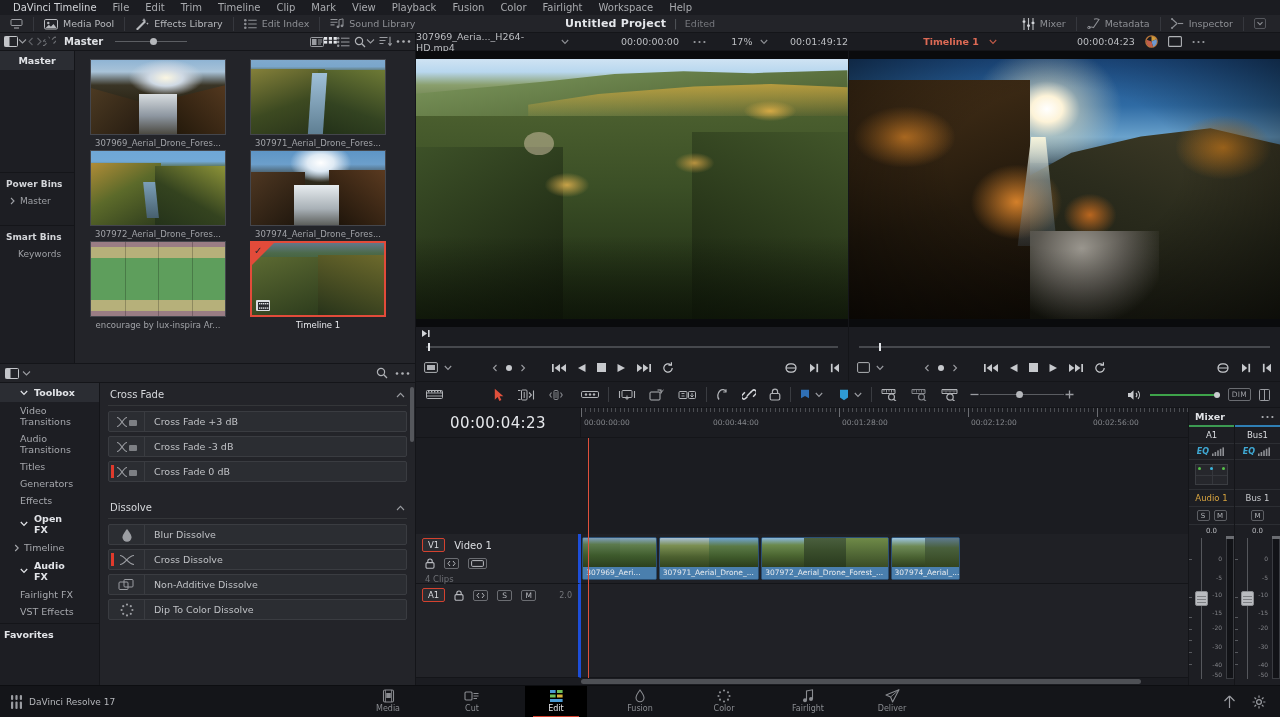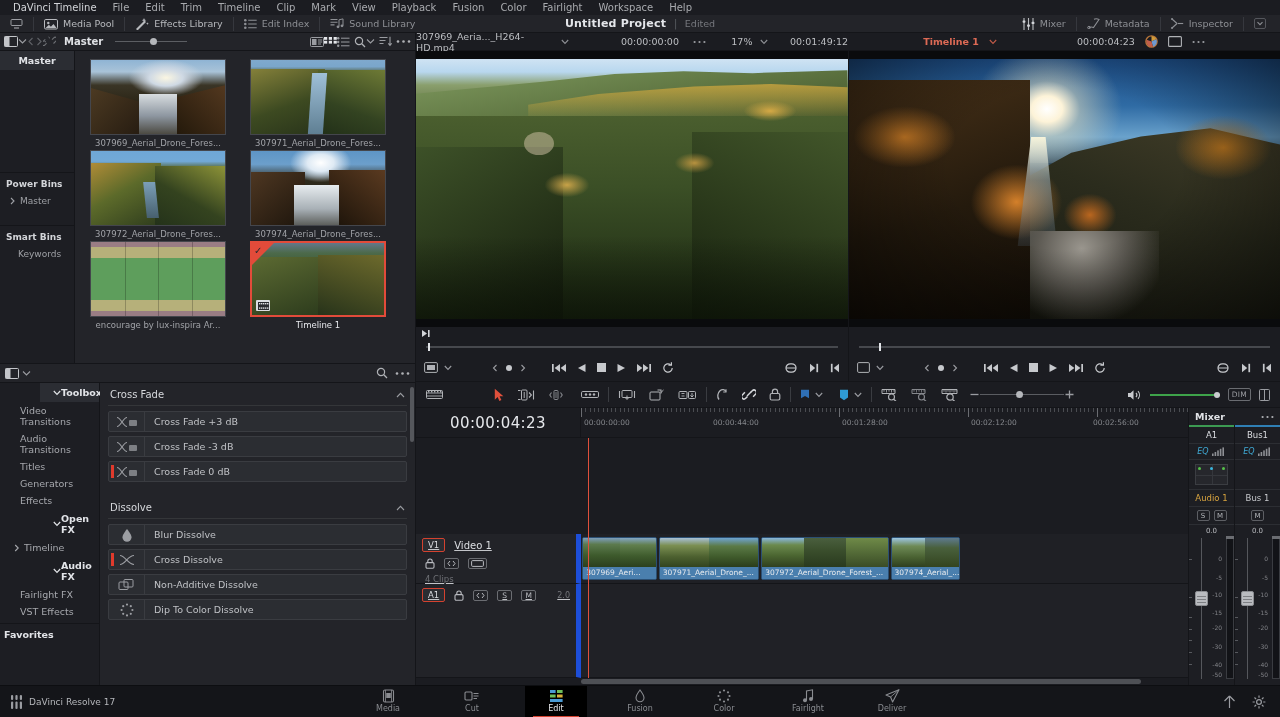--- a/index.html
+++ b/index.html
@@ -102,21 +102,21 @@
 
   
   .efx { flex: 1; display: flex; flex-direction: column; min-height: 0; border-top: 1px solid #141519; background: #232429; }
   .efx-head { height: 19px; display: flex; align-items: center; padding: 0 5px; border-bottom: 1px solid #141519; flex: none; }
   .efx-head .spacer { flex: 1; }
   .efx-body { flex: 1; display: flex; min-height: 0; }
   .efx-tree {
     width: 100px; background: #1d1e23; border-right: 1px solid #141519; font-size: 9.5px;
     display: flex; flex-direction: column; flex: none;
   }
-  .efx-tree .grp { display: flex; align-items: center; gap: 0; padding: 4px 13px; color: #e2e4e8; font-weight: bold; margin-left: 40px; }
+  .efx-tree .grp { display: flex; align-items: center; gap: 6px; padding: 4px 20px; color: #e2e4e8; font-weight: bold; }
   .efx-tree .grp.active { background: #2b2d33; }
   .efx-tree .leaf { padding: 3px 4px 3px 20px; color: #a6a8ad; }
   .efx-tree .leaf.sub { padding-left: 14px; display:flex; align-items:center; gap:4px; }
   .efx-tree .grow { flex: 1; }
   .efx-tree .fav { padding: 5px 4px; color: #e2e4e8; font-weight: bold; border-top: 1px solid #141519; }
   .efx-list { flex: 1; background: #232429; overflow: hidden; padding: 0 8px; position: relative; }
   .efx-sec {
     display: flex; align-items: center; padding: 6px 2px 5px 2px; font-size: 10px; color: #d6d8dc;
     border-bottom: 1px solid #343639; margin-bottom: 5px;
   }
@@ -176,22 +176,22 @@
     font-family: "DejaVu Sans", "Liberation Sans", sans-serif; letter-spacing: .4px; flex: none;
   }
   .ruler { flex: 1; position: relative; background: #1b1c21; overflow: hidden; }
   .ruler .ticks { position: absolute; left: 0; right: 0; top: 0; height: 9px; }
   .ruler .ticks i { position: absolute; top: 0; width: 1px; background: #4a4c51; height: 4px; }
   .ruler .ticks i.maj { height: 9px; background: #6a6c71; }
   .ruler .lbl { position: absolute; top: 10px; font-size: 7.5px; color: #85878c; }
   .tl-tracks { flex: 1; position: relative; display: flex; flex-direction: column; min-height: 0; overflow: hidden; }
   .trk-row { display: flex; flex: none; }
   .trk-head {
-    width: 165px; flex: none; background: #222328; border-right: 5px solid #1d4ed8;
-    border-bottom: 1px solid #141519; padding: 4px 6px; position: relative; text-decoration: underline;
+    width: 165px; flex: none; background: #222328; border-right: 3px solid #1d4ed8;
+    border-bottom: 1px solid #141519; padding: 4px 6px; position: relative;
   }
   .trk-head .ln1 { display: flex; align-items: center; gap: 9px; }
   .badge-v {
     border: 1px solid #d4422f; color: #d9dbdf; font-size: 8.5px; padding: 1px 5px; border-radius: 2px; background: #2b2d32;
   }
   .trk-head .tname { font-size: 10px; color: #dcdee2; }
   .trk-head .ln2 { display: flex; align-items: center; gap: 9px; margin-top: 6px; padding-left: 3px; }
   .mini-btn {
     border: 1px solid #6b6d72; border-radius: 2px; width: 15px; height: 11px;
     display: flex; align-items: center; justify-content: center; font-size: 7.5px; color: #b9bbc0;
@@ -218,21 +218,21 @@
   .mixer { width: 92px; flex: none; background: #1d1e23; border-left: 1px solid #141519; display: flex; flex-direction: column; }
   .mx-head { height: 17px; display: flex; align-items: center; padding: 0 6px; flex: none; }
   .mx-head .ttl { font-size: 9.5px; color: #e0e2e6; font-weight: bold; }
   .mx-head .sp { flex: 1; }
   .mx-strips { flex: 1; display: flex; min-height: 0; }
   .strip { flex: 1; display: flex; flex-direction: column; min-width: 0; }
   .strip + .strip { border-left: 1px solid #141519; }
   .strip .topline { height: 2px; }
   .strip .chan { text-align: center; font-size: 8.5px; color: #dcdee2; padding: 3px 0; border-bottom: 1px solid #2c2e33; }
   .strip .eqrow { display: flex; align-items: center; justify-content: center; gap: 3px; padding: 3px 0; border-bottom: 1px solid #2c2e33; }
-  .strip .eqrow .eq { font-size: 8px; font-style: italic; color: #3fa9d4; font-weight: normal; }
+  .strip .eqrow .eq { font-size: 8px; font-style: italic; color: #3fa9d4; font-weight: bold; }
   .strip .pan { height: 30px; border-bottom: 1px solid #2c2e33; position: relative; }
   .strip .pan .box { position: absolute; inset: 4px 6px; border: 1px solid #3b3d42; background: #26272c; }
   .strip .pan .box .h { position: absolute; left: 0; right: 0; top: 50%; height: 1px; background: #35373c; }
   .strip .pan .box .v { position: absolute; top: 0; bottom: 0; left: 50%; width: 1px; background: #35373c; }
   .strip .pan .d { position: absolute; width: 3px; height: 3px; border-radius: 50%; }
   .strip .name { text-align: center; font-size: 8.5px; padding: 3px 0; border-bottom: 1px solid #2c2e33; }
   .strip .name.audio { color: #d7a33f; }
   .strip .name.bus { color: #c7c9cd; }
   .strip .sm { display: flex; gap: 4px; justify-content: center; padding: 3px 0; border-bottom: 1px solid #2c2e33; }
   .strip .sm .b {

